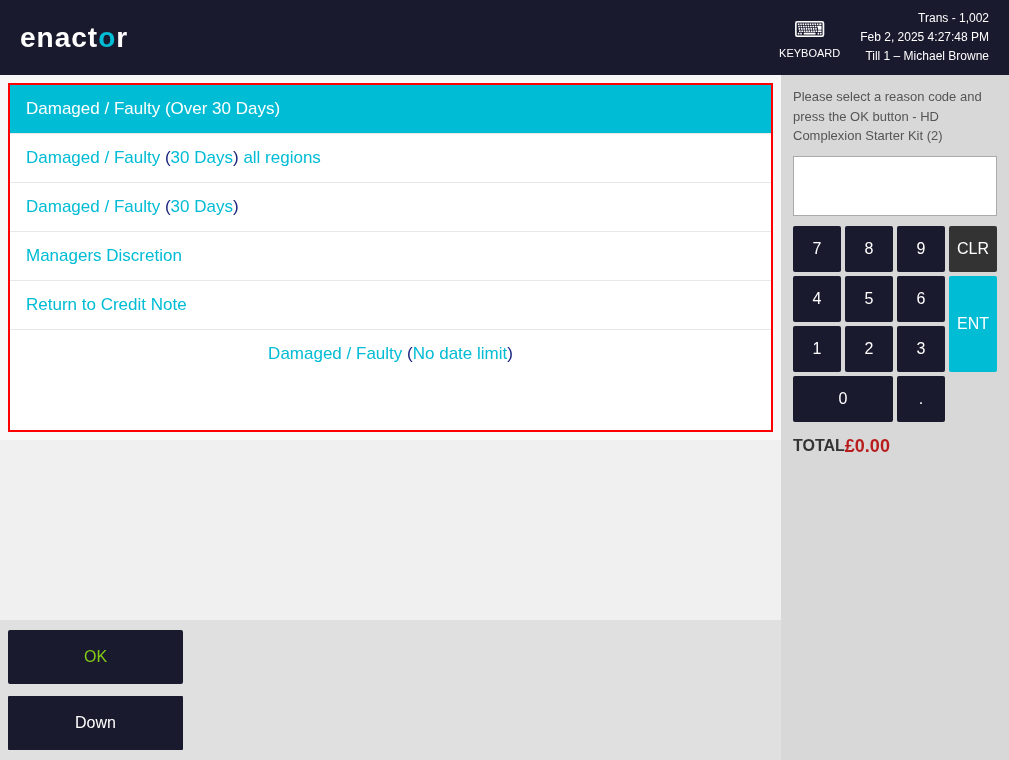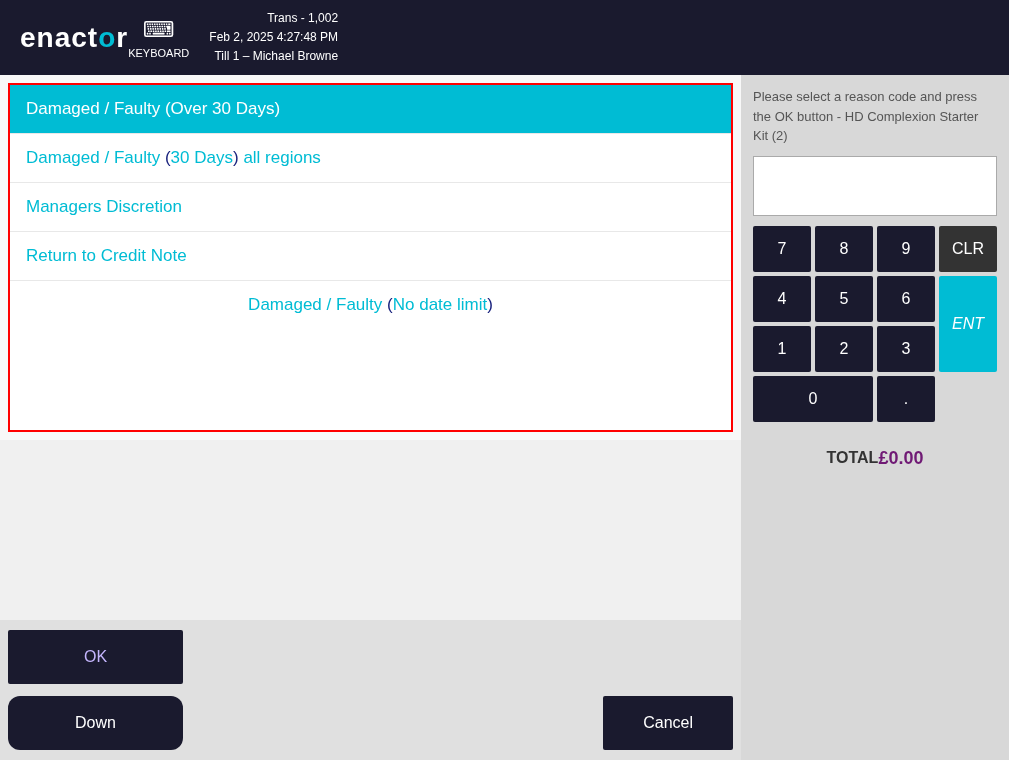--- a/index.html
+++ b/index.html
@@ -11,20 +11,21 @@
       overflow: hidden;
       display: flex;
       flex-direction: column;
     }
 
     
     .header {
       background: #1a1a2e;
       display: flex;
       align-items: center;
+      justify-content: space-between;
       padding: 16px 20px;
       height: 75px;
       flex-shrink: 0;
     }
     .logo {
       font-size: 28px;
       font-weight: bold;
       color: white;
       letter-spacing: 1px;
     }
@@ -118,52 +119,52 @@
       flex-direction: column;
       gap: 8px;
     }
     .bottom-row {
       display: flex;
       width: 100%;
       gap: 8px;
     }
     .btn-ok {
       background: #1a1a2e;
-      color: #c4b5fd;
+      color: #84cc16;
       border: none;
       padding: 18px 0;
       width: 175px;
       font-size: 16px;
       cursor: pointer;
       border-radius: 2px;
     }
     .btn-down {
       background: #1a1a2e;
       color: white;
       border: none;
       padding: 18px 0;
       width: 175px;
       font-size: 16px;
       cursor: pointer;
-      border-radius: 12px;
+      border-radius: 1px;
     }
     .btn-cancel {
       background: #1a1a2e;
       color: white;
       border: none;
       padding: 18px 40px;
       font-size: 16px;
       cursor: pointer;
       border-radius: 2px;
       margin-left: auto;
     }
 
     
     .right-panel {
-      width: 268px;
+      width: 228px;
       background: #d8d8d8;
       display: flex;
       flex-direction: column;
       padding: 12px;
       gap: 10px;
       flex-shrink: 0;
     }
     .instruction-text {
       color: #555;
       font-size: 13px;
@@ -192,40 +193,39 @@
     }
     .num-btn.clr {
       background: #333;
     }
     .num-btn.ent {
       background: #00bcd4;
       grid-row: span 2;
       display: flex;
       align-items: center;
       justify-content: center;
-      font-style: italic;
     }
     .num-btn.zero {
       grid-column: span 2;
     }
     .total-section {
       display: flex;
-      justify-content: center;
-      align-items: center;
-      margin-top: 16px;
+      justify-content: flex-start;
+      align-items: center;
+      margin-top: 4px;
     }
     .total-label {
       font-size: 16px;
       font-weight: bold;
       color: #333;
     }
     .total-amount {
       font-size: 18px;
       font-weight: bold;
-      color: #701a75;
+      color: #b91c1c;
     }
   </style>
 </head>
 <body>
 
 <div class="header">
   <div class="logo">
     enact<span>o</span>r
   </div>
   <div class="header-right">
@@ -241,32 +241,32 @@
   </div>
 </div>
 
 <div class="main-content">
 
   <div class="left-panel">
     <div class="list-container">
 
     <div class="list-item selected"><span class="item-text">Damaged / Faulty (Over 30 Days)</span></div>
         <div class="list-item"><span class="item-text"><span style="color:#00bcd4">Damaged</span> <span style="color:#00bcd4">/</span> <span style="color:#00bcd4">Faulty</span> (<span style="color:#00bcd4">30 Days</span>) <span style="color:#00bcd4">all regions</span></span></div>
+        <div class="list-item"><span class="item-text"><span style="color:#00bcd4">Damaged</span> <span style="color:#00bcd4">/</span> <span style="color:#00bcd4">Faulty</span> (<span style="color:#00bcd4">30 Days</span>)</span></div>
         <div class="list-item"><span class="item-text"><span style="color:#00bcd4">Managers Discretion</span></span></div>
         <div class="list-item"><span class="item-text"><span style="color:#00bcd4">Return to Credit Note</span></span></div>
         <div class="list-item"><span class="item-text"><span style="color:#00bcd4">Damaged</span> <span style="color:#00bcd4">/</span> <span style="color:#00bcd4">Faulty</span> (<span style="color:#00bcd4">No date limit</span>)</span></div>
       </div>
     <div class="spacer-area"></div>
     <div class="bottom-bar">
       <div class="bottom-row">
         <button class="btn-ok">OK</button>
       </div>
       <div class="bottom-row">
         <button class="btn-down">Down</button>
-        <button class="btn-cancel">Cancel</button>
       </div>
     </div>
   </div>
 
   <div class="right-panel">
     <p class="instruction-text">Please select a reason code and press the OK button - HD Complexion Starter Kit (2)</p>
     <div class="input-display"></div>
     <div class="numpad">
       <button class="num-btn">7</button>
       <button class="num-btn">8</button>

